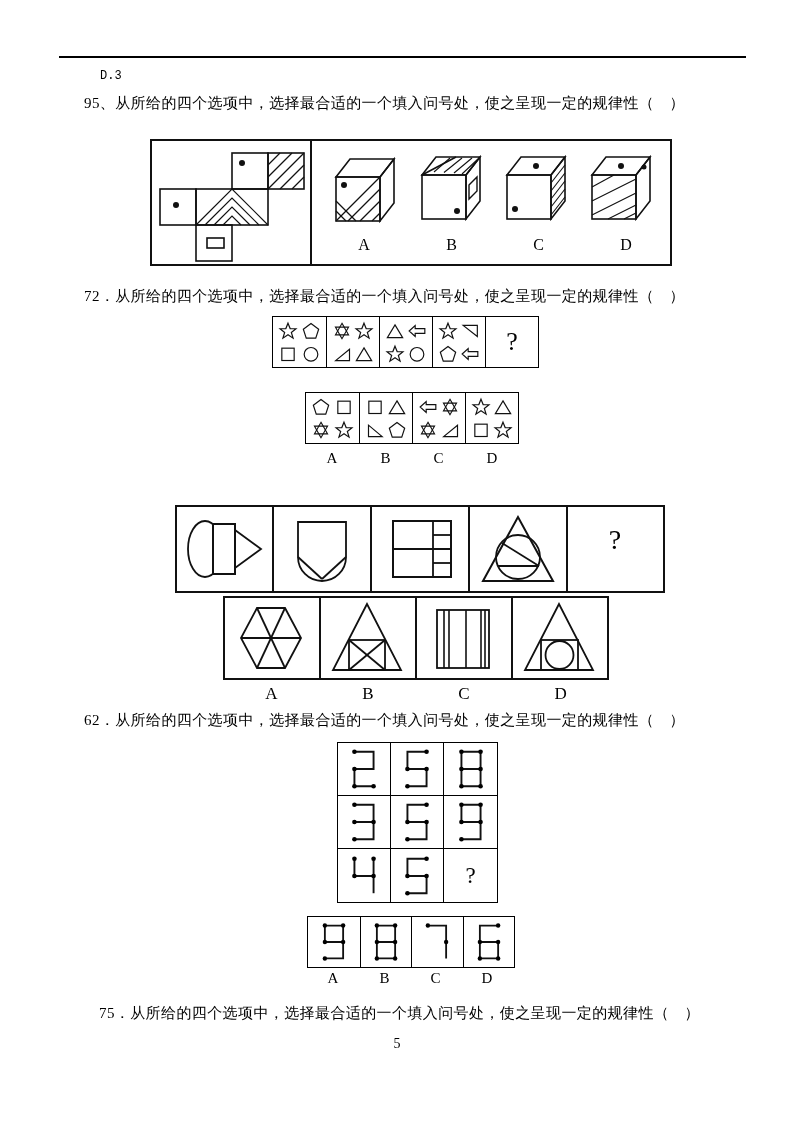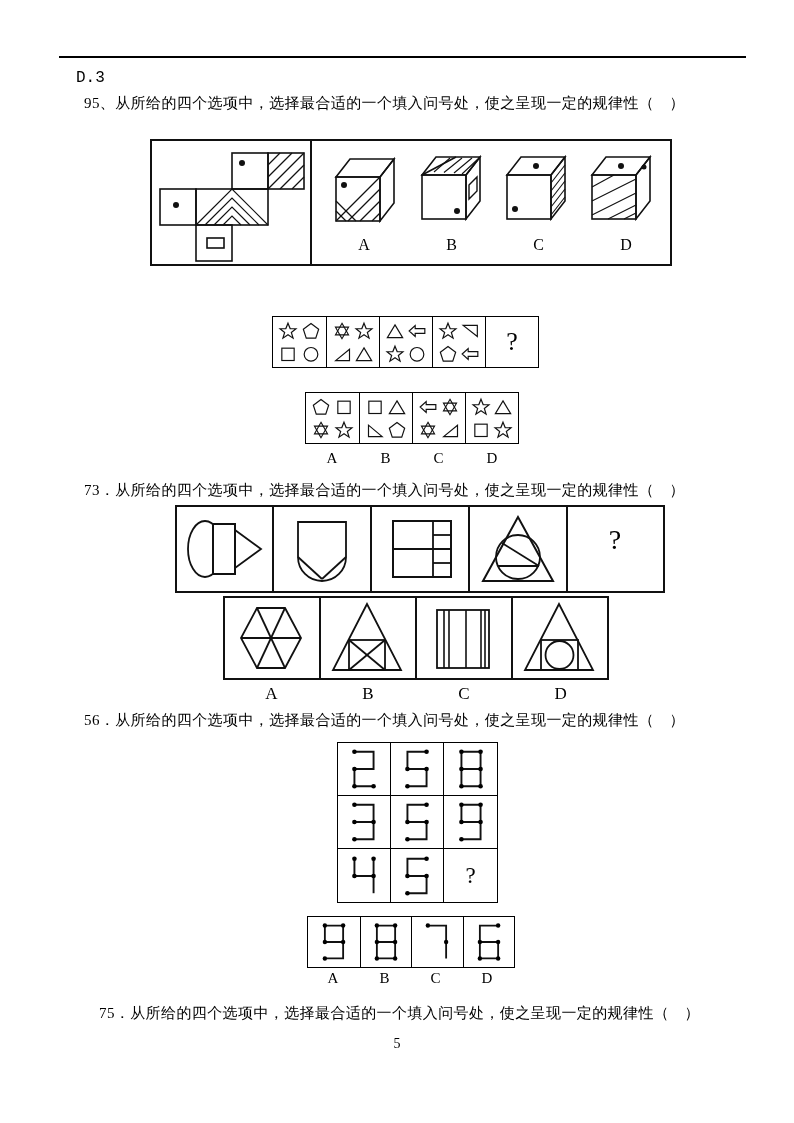--- a/index.html
+++ b/index.html
@@ -1,20 +1,20 @@
 <!DOCTYPE html>
 <html><head>
 <meta charset="utf-8">
 <style>
   html,body{margin:0;padding:0;background:#888;}
   .page{position:relative;width:794px;height:1123px;margin:0 auto;background:#ffffff;
         font-family:"Liberation Serif",serif;color:#000;overflow:hidden;}
   .rule{position:absolute;left:59px;top:56px;width:687px;border-top:2px solid #000;}
   .txt{position:absolute;font-size:15px;white-space:nowrap;letter-spacing:.4px;}
-  #d3{left:76px;top:69px;font-family:"Liberation Mono",monospace;font-size:16px;letter-spacing:0;}
+  #d3{left:100px;top:69px;font-family:"Liberation Mono",monospace;font-size:12px;letter-spacing:0;}
   #q71t{left:84px;top:94px;} #q72t{left:84px;top:287px;} #q73t{left:84px;top:481px;}
   #q74t{left:84px;top:711px;} #q75t{left:84px;top:1004px;margin-left:15px;}
   .figsvg{position:absolute;}
   #q71-svg{left:150px;top:139px;}
   #q73-svg{left:175px;top:505px;}
   #q73o-svg{left:223px;top:596px;}
   .labels{position:absolute;display:flex;justify-content:space-around;font-size:16px;}
   #q71-labels{left:320px;top:236px;width:350px;}
   #q72-labels{left:305px;top:450px;width:214px;font-size:15px;}
   #q73-labels{left:223px;top:684px;width:386px;font-size:17px;}
@@ -144,20 +144,21 @@
       <circle cx="494" cy="28" r="2.5" fill="#111" stroke="none"></circle>
     </g>
   </svg>
   <div class="labels" id="q71-labels">
       <span>A</span>
       <span>B</span>
       <span>C</span>
       <span>D</span>
     </div>
 
+  <div class="txt" id="q72t">72．从所给的四个选项中，选择最合适的一个填入问号处，使之呈现一定的规律性（　）</div>
   <div class="strip" id="q72-seq">
       <div class="cell72">
         <svg class="shape" viewBox="0 0 24 24">
           <polygon points="12,2.6 14.6,9.1 21.6,9.3 16,13.8 18.1,20.6 12,16.5 5.9,20.6 8,13.8 2.4,9.3 9.4,9.1"></polygon>
         </svg>
         <svg class="shape" viewBox="0 0 24 24">
           <polygon points="12,3 21.2,9.8 17.7,20.6 6.3,20.6 2.8,9.8"></polygon>
         </svg>
         <svg class="shape" viewBox="0 0 24 24">
           <rect x="4.6" y="5" width="14.8" height="14.8"></rect>
@@ -274,21 +275,20 @@
         </svg>
       </div>
     </div>
   <div class="labels" id="q72-labels">
       <span>A</span>
       <span>B</span>
       <span>C</span>
       <span>D</span>
     </div>
 
-  <div class="txt" id="q73t">73．从所给的四个选项中，选择最合适的一个填入问号处，使之呈现一定的规律性（　）</div>
 
   <svg class="figsvg" id="q73-svg" width="490" height="88" viewBox="0 0 490 88">
     <g fill="none" stroke="#111" stroke-width="2">
       <rect x="1" y="1" width="488" height="86"></rect>
       <line x1="98" y1="1" x2="98" y2="87"></line>
         <line x1="196" y1="1" x2="196" y2="87"></line>
       <line x1="294" y1="1" x2="294" y2="87"></line>
         <line x1="392" y1="1" x2="392" y2="87"></line>
     </g>
     <g stroke="#111" stroke-width="1.8" fill="none">
@@ -352,21 +352,21 @@
       <circle cx="336.5" cy="59" r="14"></circle>
     </g>
   </svg>
   <div class="labels" id="q73-labels">
       <span>A</span>
       <span>B</span>
       <span>C</span>
       <span>D</span>
     </div>
 
-  <div class="txt" id="q74t">56．从所给的四个选项中，选择最合适的一个填入问号处，使之呈现一定的规律性（　）</div>
+  <div class="txt" id="q74t">62．从所给的四个选项中，选择最合适的一个填入问号处，使之呈现一定的规律性（　）</div>
   <div id="q74-grid">
       <div class="g-cell">
         <svg class="digit" width="30" height="44" viewBox="0 0 30 46">
           <polyline points="5,5 25,5 25,23 5,23 5,41 25,41"></polyline>
           <circle cx="5" cy="5" r="2.4"></circle>
           <circle cx="5" cy="23" r="2.4"></circle>
           <circle cx="5" cy="41" r="2.4"></circle>
           <circle cx="25" cy="41" r="2.4"></circle>
         </svg>
       </div>

